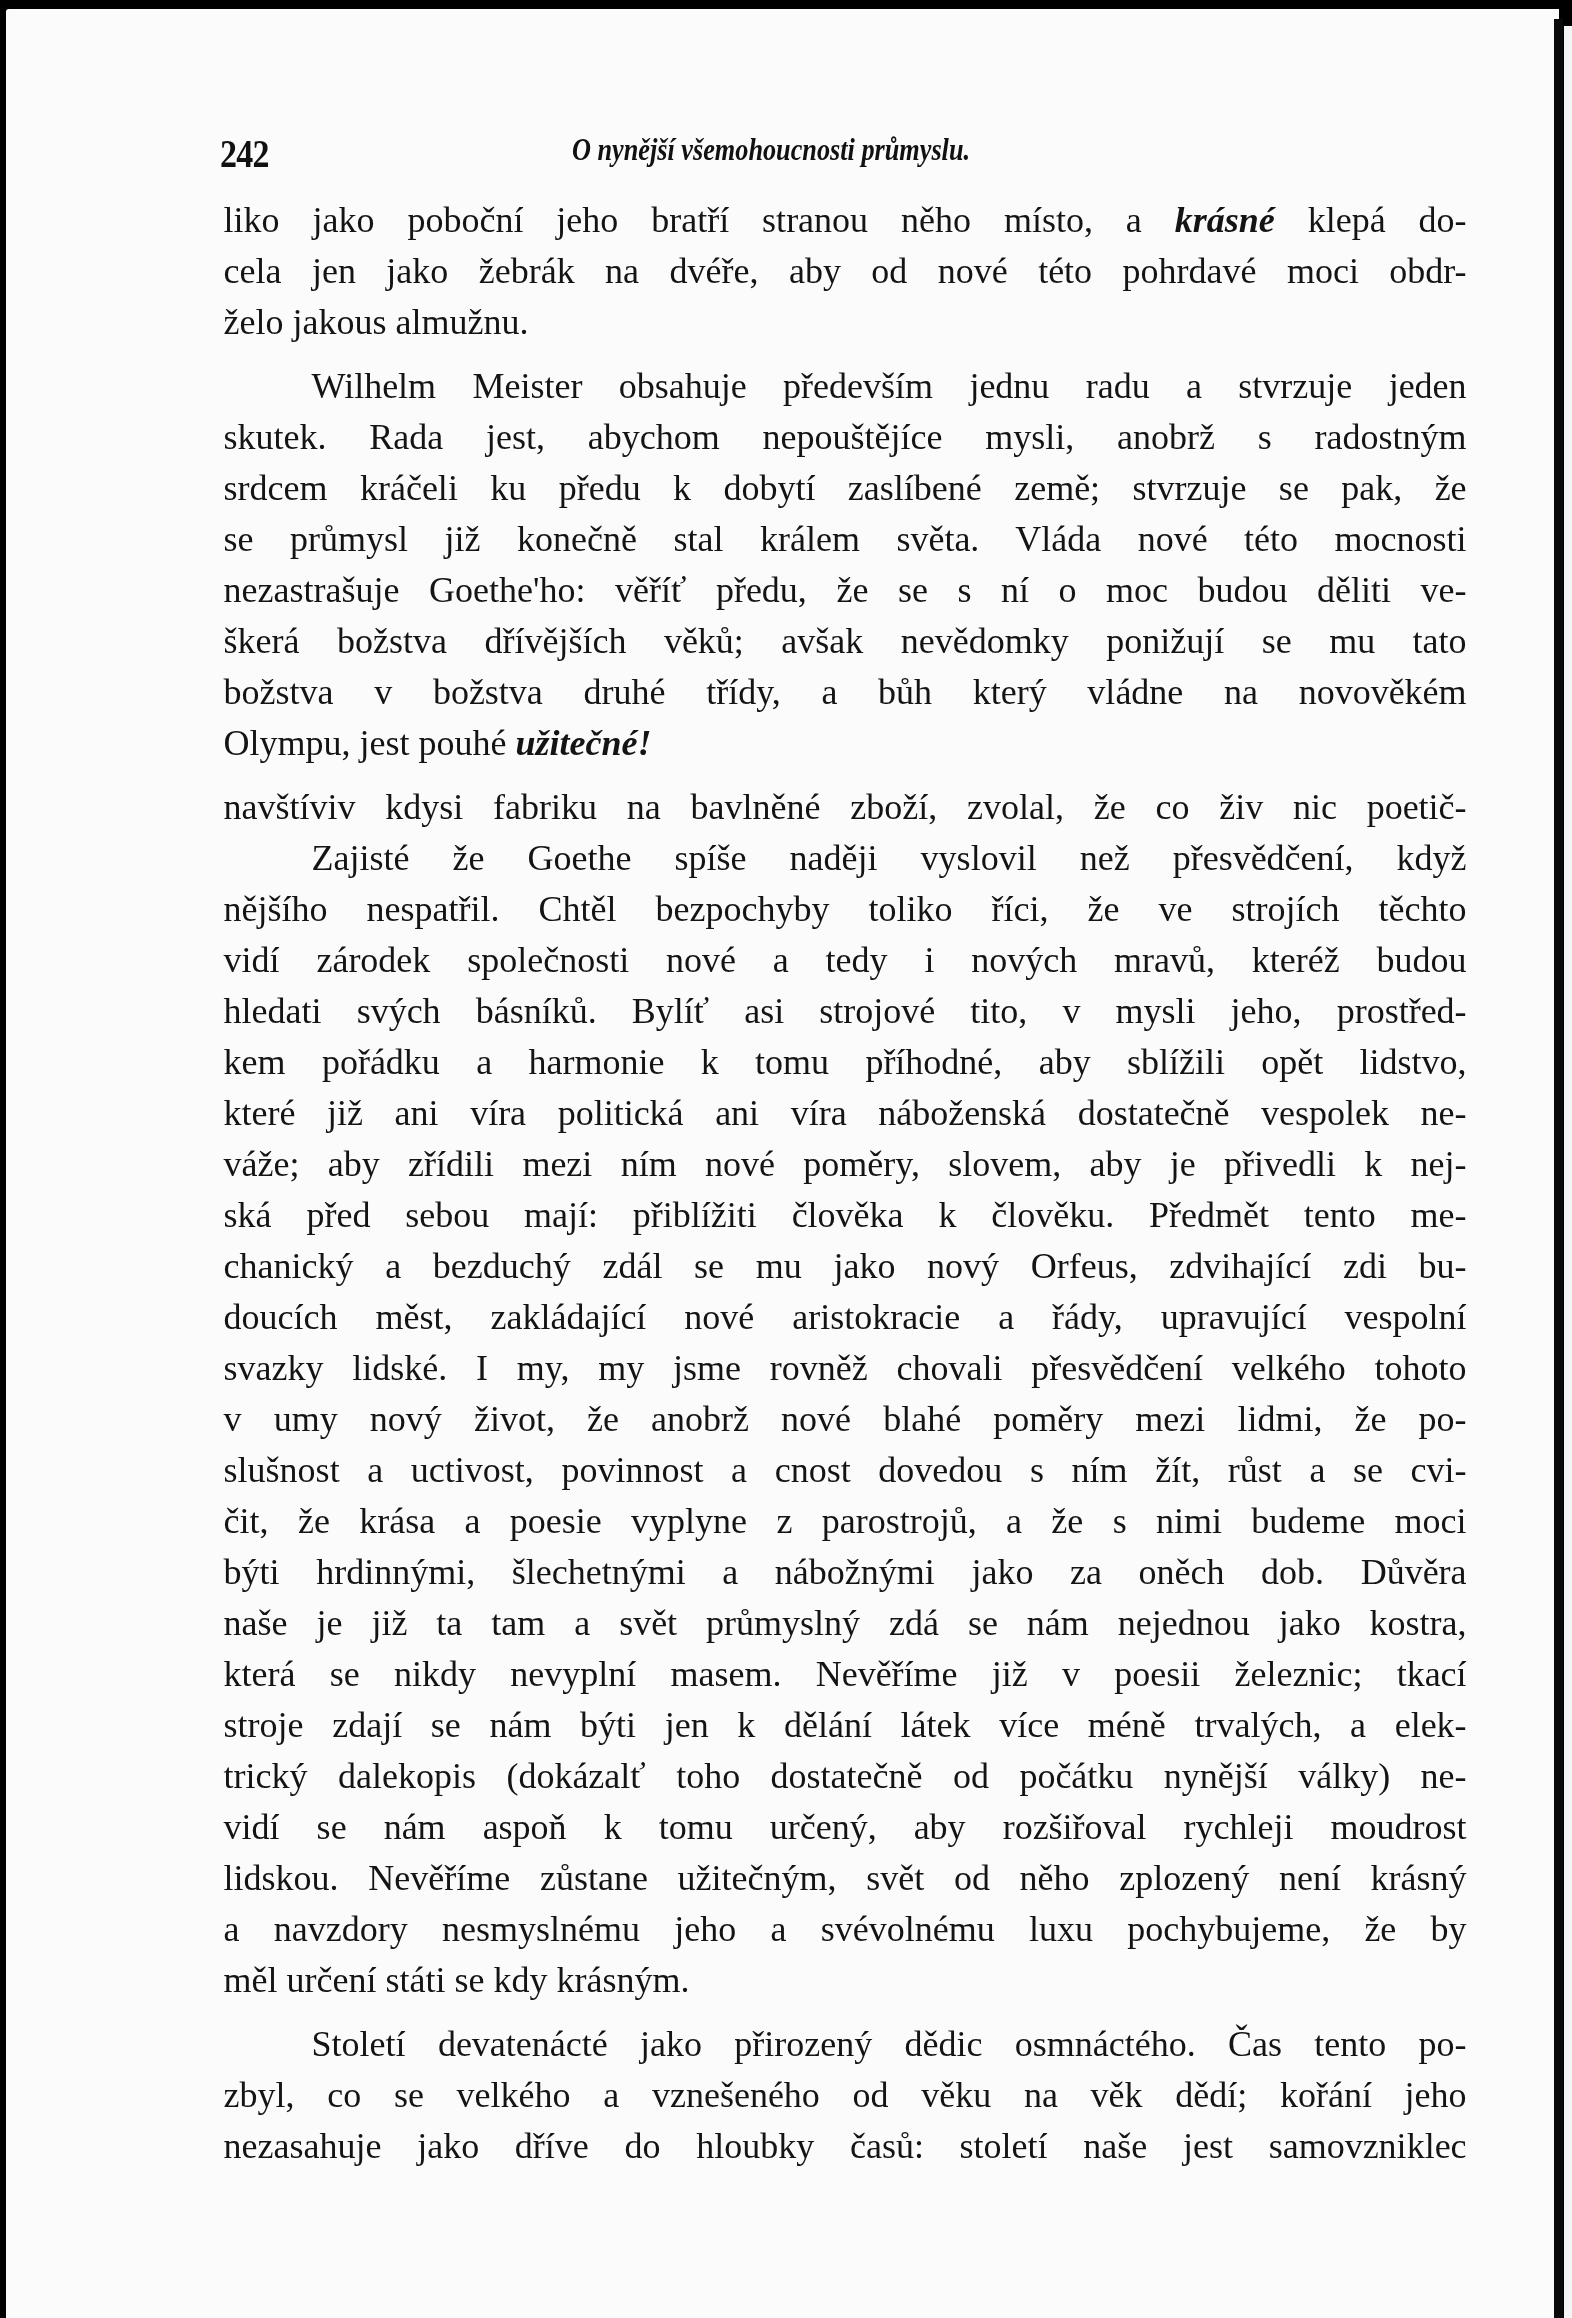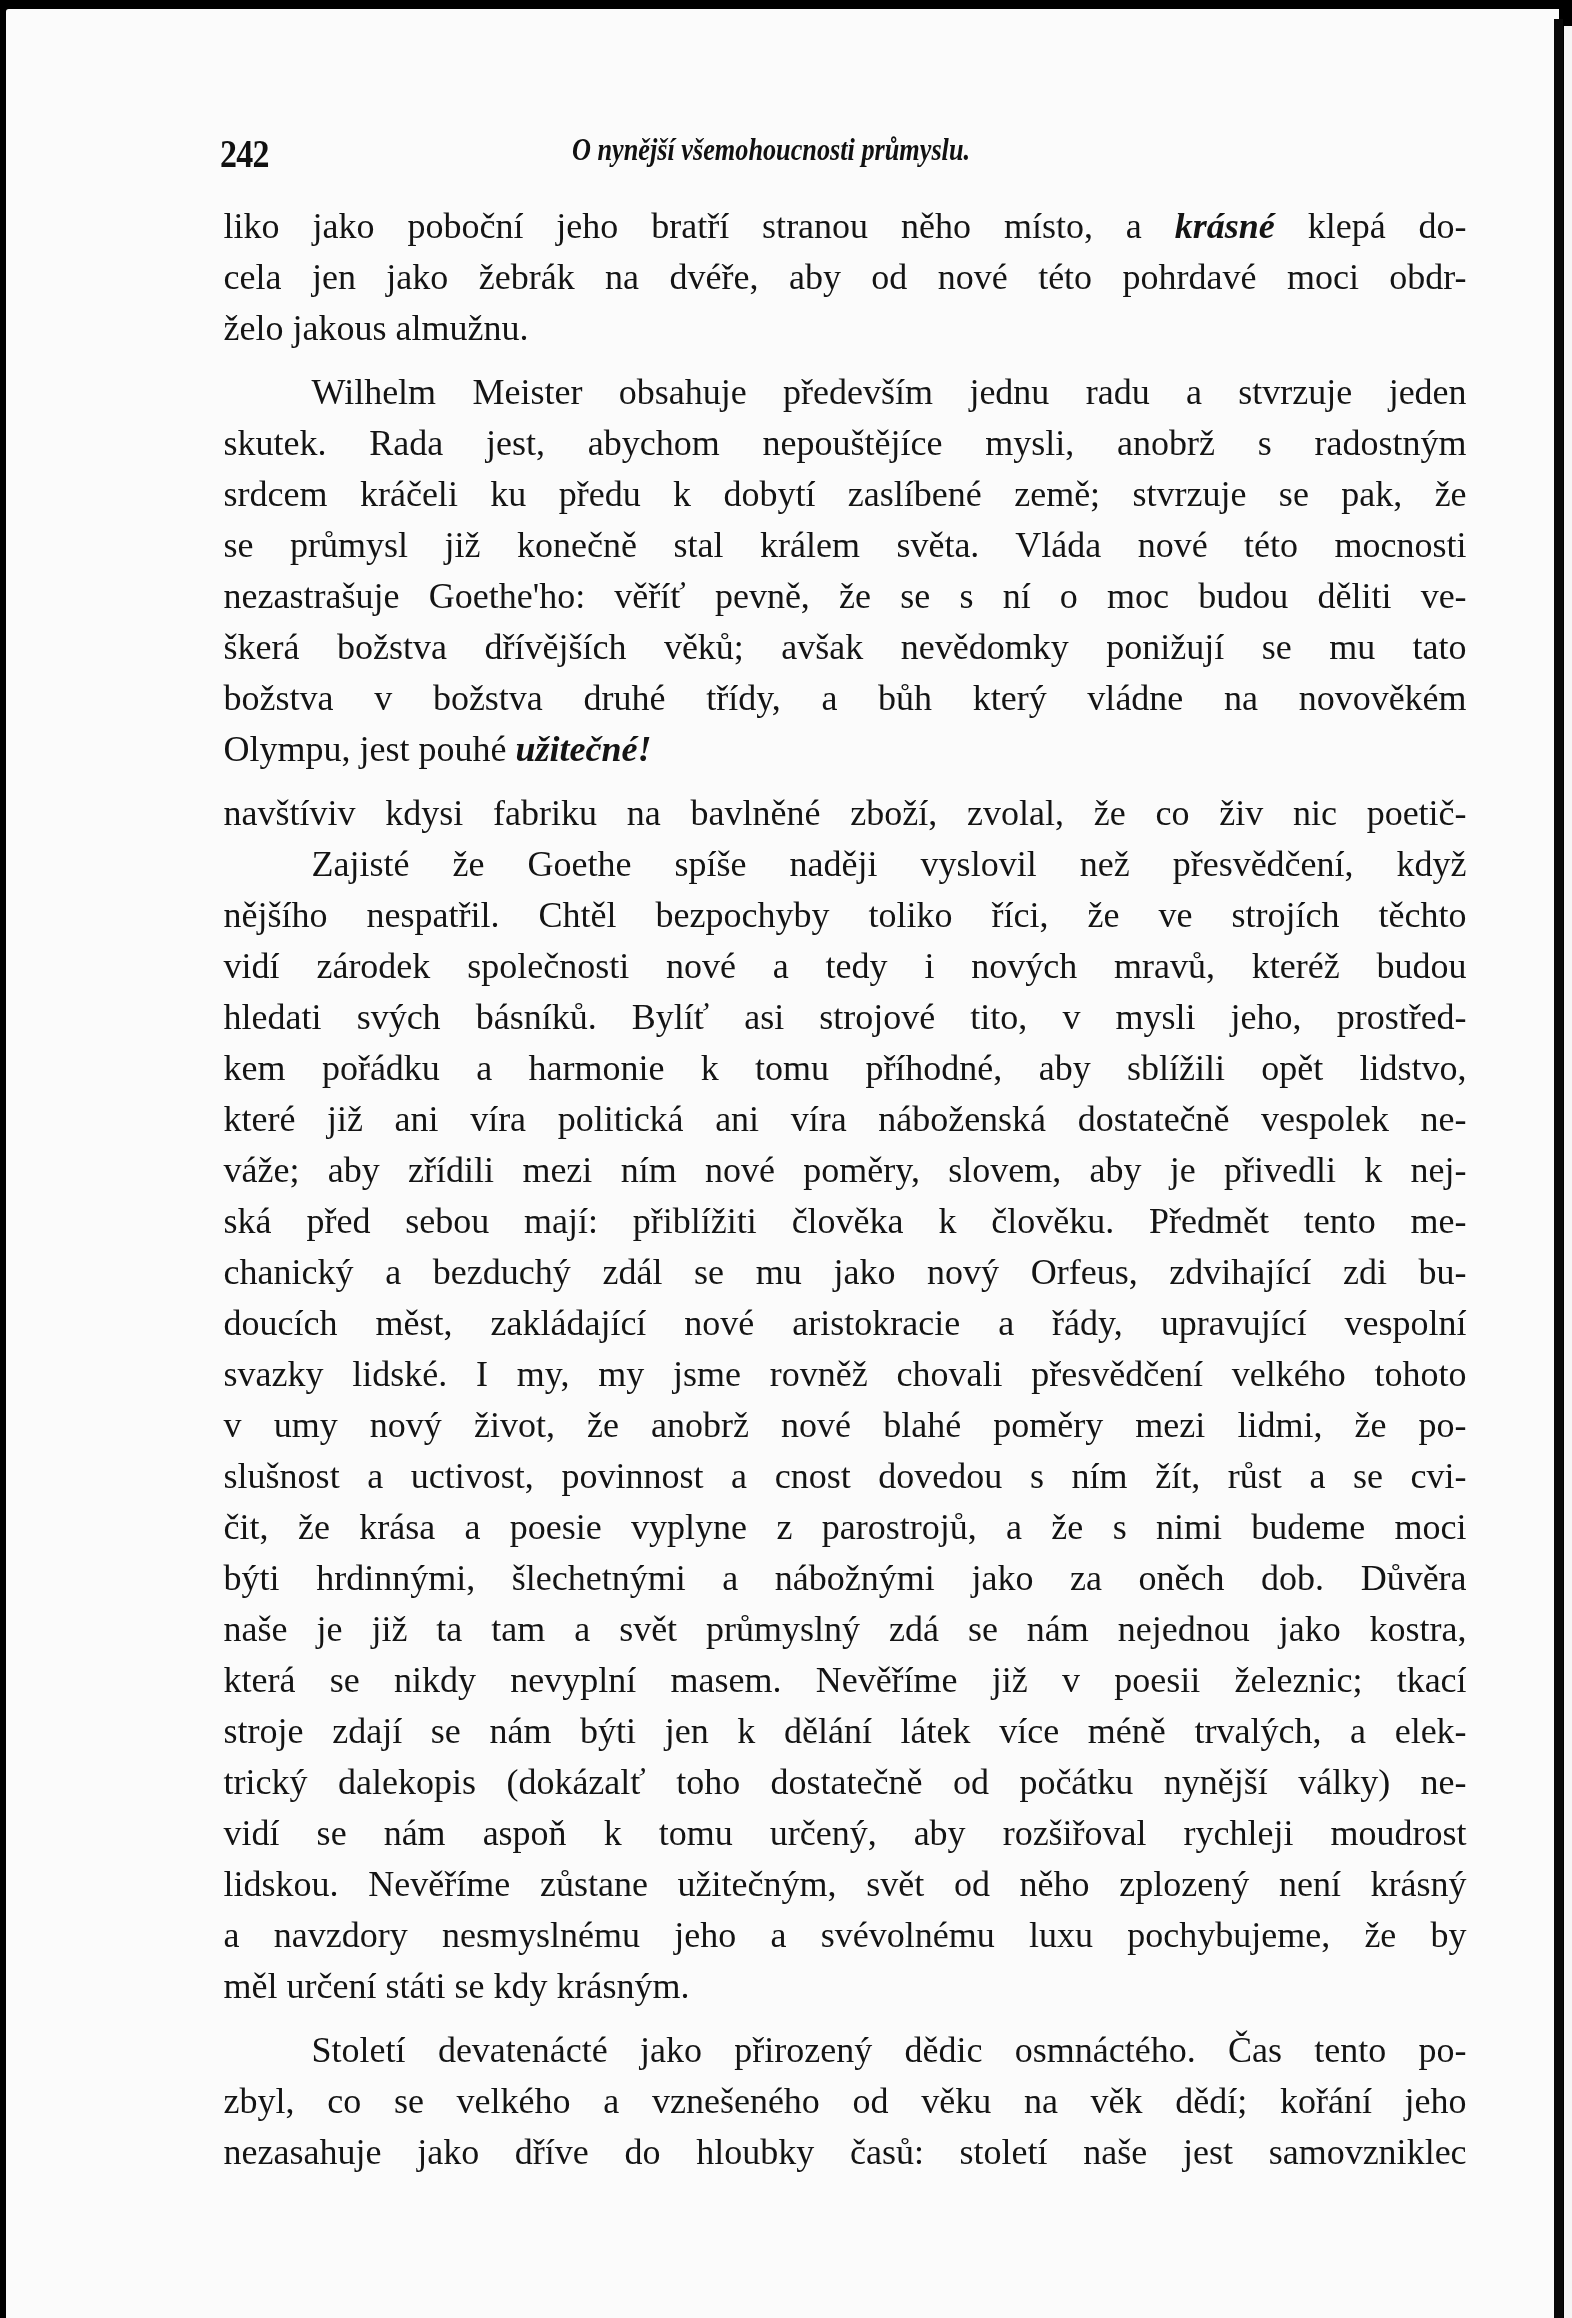--- a/index.html
+++ b/index.html
@@ -61,21 +61,21 @@
     font-size: 32px;
     font-style: italic;
     font-weight: bold;
     color: #111;
     transform: scaleX(0.82);
     transform-origin: left;
     white-space: nowrap;
   }
   .body-text {
     position: absolute;
-    top: 192px;
+    top: 186px;
     left: 218px;
     width: 1243px;
     color: #141414;
     font-size: 36px;
     line-height: 51px;
   }
   .paragraph {
     margin: 0 0 13px 0;
   }
   .line {
@@ -109,21 +109,21 @@
       <div class="paragraph">
         <span class="line"><span>liko jako poboční jeho bratří stranou něho místo, a </span><span class="em">krásné</span><span> klepá do-</span></span>
         <span class="line"><span>cela jen jako žebrák na dvéře, aby od nové této pohrdavé moci obdr-</span></span>
         <span class="line last"><span>želo jakous almužnu.</span></span>
       </div>
       <div class="paragraph">
         <span class="line indent"><span>Wilhelm Meister obsahuje především jednu radu a stvrzuje jeden</span></span>
         <span class="line"><span>skutek. Rada jest, abychom nepouštějíce mysli, anobrž s radostným</span></span>
         <span class="line"><span>srdcem kráčeli ku předu k dobytí zaslíbené země; stvrzuje se pak, že</span></span>
         <span class="line"><span>se průmysl již konečně stal králem světa. Vláda nové této mocnosti</span></span>
-        <span class="line"><span>nezastrašuje Goethe'ho: věříť pevně, že se s ní o moc budou děliti ve-</span></span>
+        <span class="line"><span>nezastrašuje Goethe'ho: věříť předu, že se s ní o moc budou děliti ve-</span></span>
         <span class="line"><span>škerá božstva dřívějších věků; avšak nevědomky ponižují se mu tato</span></span>
         <span class="line"><span>božstva v božstva druhé třídy, a bůh který vládne na novověkém</span></span>
         <span class="line last"><span>Olympu, jest pouhé </span><span class="em">užitečné!</span></span>
       </div>
       <div class="paragraph">
         <span class="line"><span>navštíviv kdysi fabriku na bavlněné zboží, zvolal, že co živ nic poetič-</span></span>
         <span class="line indent"><span>Zajisté že Goethe spíše naději vyslovil než přesvědčení, když</span></span>
         <span class="line"><span>nějšího nespatřil. Chtěl bezpochyby toliko říci, že ve strojích těchto</span></span>
         <span class="line"><span>vidí zárodek společnosti nové a tedy i nových mravů, kteréž budou</span></span>
         <span class="line"><span>hledati svých básníků. Bylíť asi strojové tito, v mysli jeho, prostřed-</span></span>

